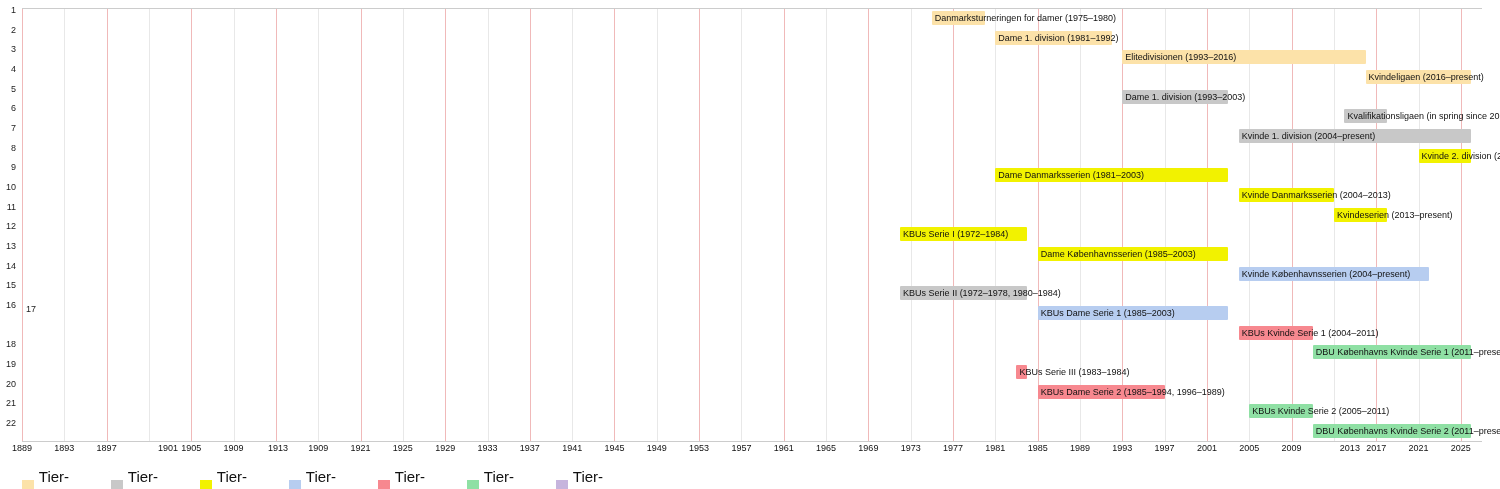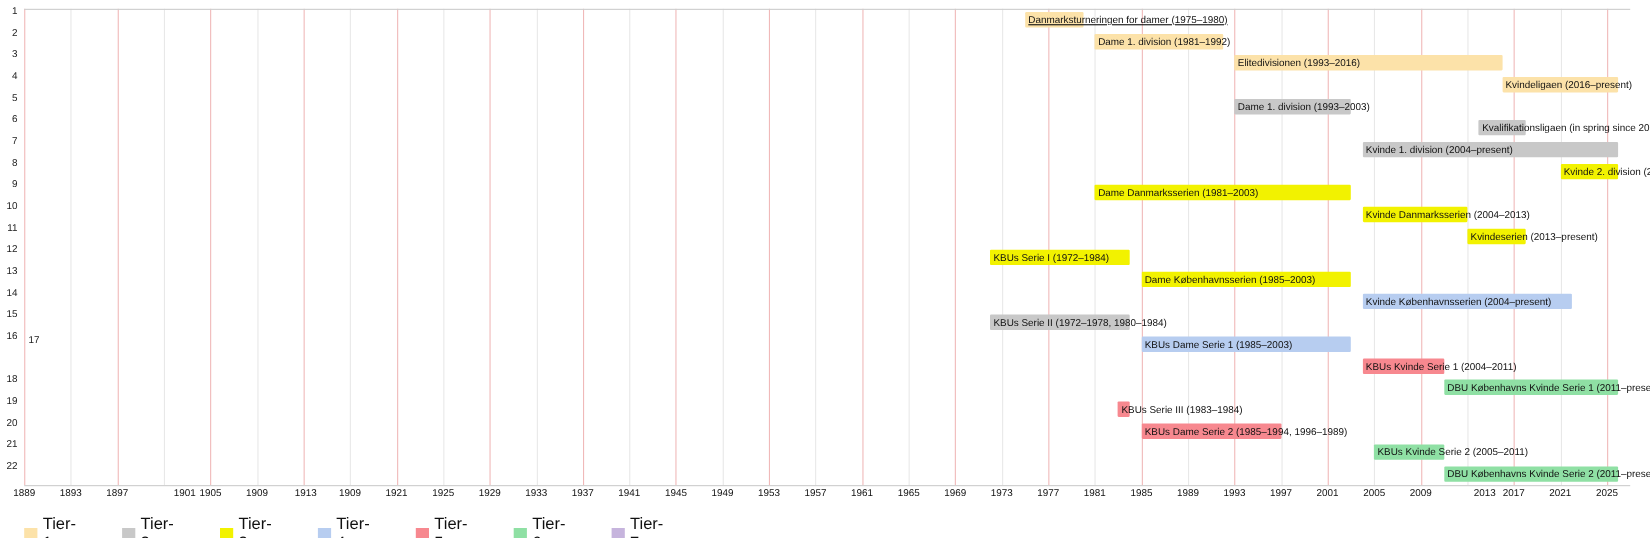--- a/index.html
+++ b/index.html
@@ -98,21 +98,21 @@
       <div class="vgrid major" style="left: 1184.93px;"></div>
       <div class="vgrid minor" style="left: 1227.25px;"></div>
       <div class="vgrid major" style="left: 1269.57px;"></div>
       <div class="vgrid minor" style="left: 1311.88px;"></div>
       <div class="vgrid major" style="left: 1354.2px;"></div>
       <div class="vgrid minor" style="left: 1396.52px;"></div>
       <div class="vgrid major" style="left: 1438.84px;"></div>
       <div class="axisline" style="top: 0px;"></div>
       <div class="axisline" style="top: 433px;"></div>
       <div class="bar t1" title="Danmarksturneringen for damer (1975–1980)" style="left: 909.855px; width: 52.8986px; top: 2.84091px;"></div>
-      <div class="barlabel" style="left: 912.855px; top: 2.84091px; text-decoration: underline;">Danmarksturneringen for damer (1975–1980)</div>
+      <div class="barlabel" style="left: 912.855px; top: 2.84091px;">Danmarksturneringen for damer (1975–1980)</div>
       <div class="bar t1" title="Dame 1. division (1981–1992)" style="left: 973.333px; width: 116.377px; top: 22.5227px;"></div>
       <div class="barlabel" style="left: 976.333px; top: 22.5227px;">Dame 1. division (1981–1992)</div>
       <div class="bar t1" title="Elitedivisionen (1993–2016)" style="left: 1100.29px; width: 243.333px; top: 42.2045px;"></div>
       <div class="barlabel" style="left: 1103.29px; top: 42.2045px;">Elitedivisionen (1993–2016)</div>
       <div class="bar t1" title="Kvindeligaen (2016–present)" style="left: 1343.62px; width: 105.797px; top: 61.8864px;"></div>
       <div class="barlabel" style="left: 1346.62px; top: 61.8864px;">Kvindeligaen (2016–present)</div>
       <div class="bar t2" title="Dame 1. division (1993–2003)" style="left: 1100.29px; width: 105.797px; top: 81.5682px;"></div>
       <div class="barlabel" style="left: 1103.29px; top: 81.5682px;">Dame 1. division (1993–2003)</div>
       <div class="bar t2" title="Kvalifikationsligaen (in spring since 2014)" style="left: 1322.46px; width: 42.3188px; top: 101.25px;"></div>
       <div class="barlabel" style="left: 1325.46px; top: 101.25px;">Kvalifikationsligaen (in spring since 2014)</div>

